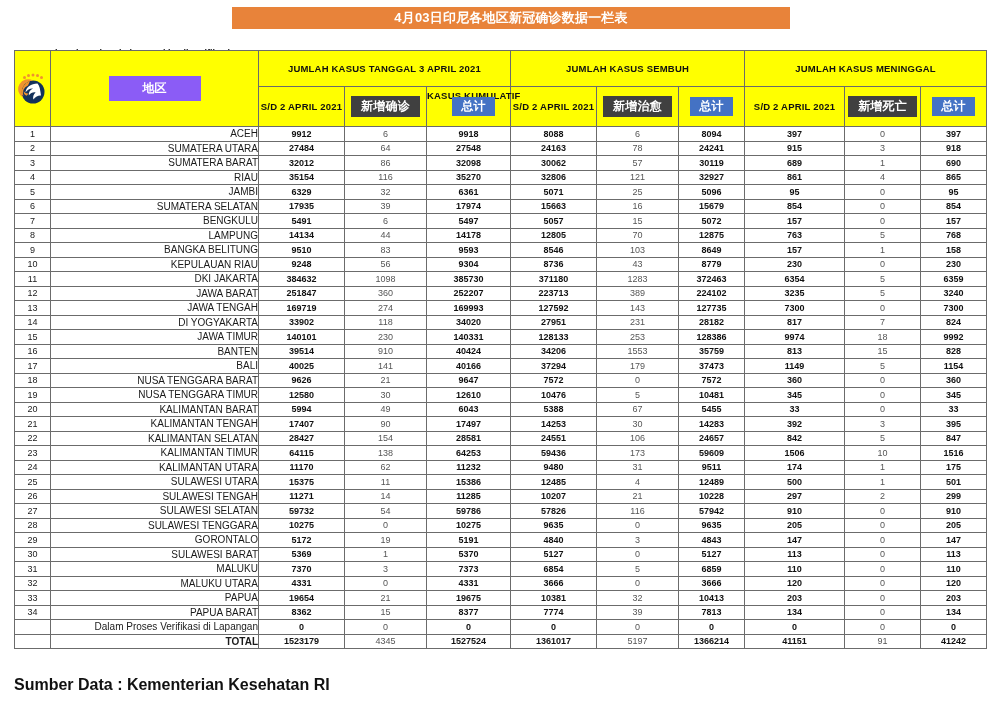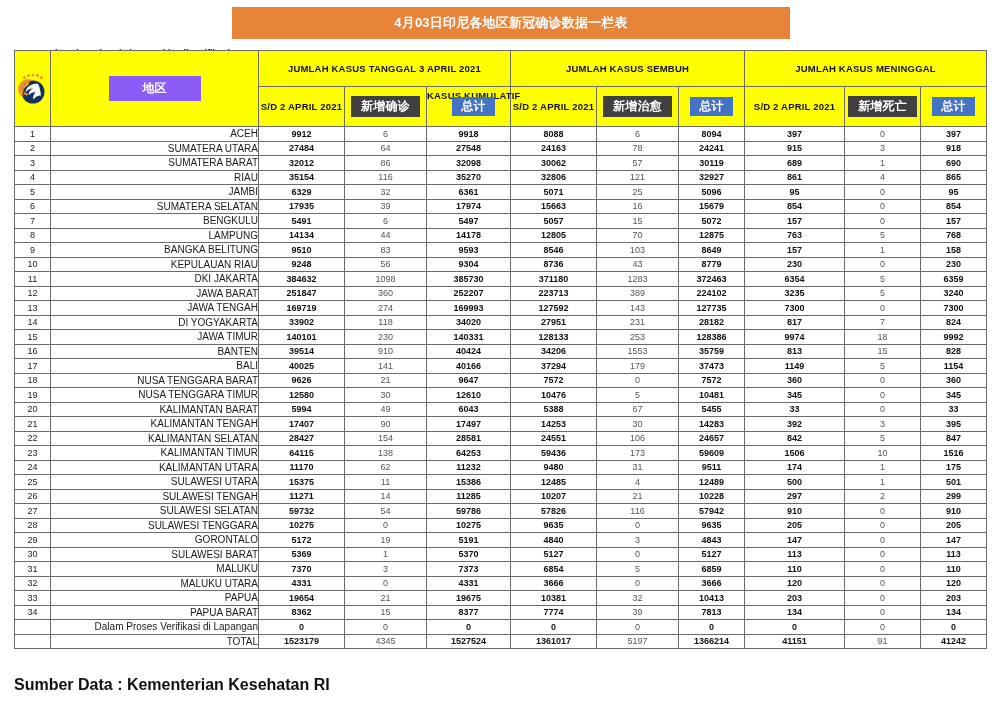--- a/index.html
+++ b/index.html
@@ -18,21 +18,21 @@
     height: 705px;
     background: #ffffff;
   }
 
   
   .title-banner {
     position: absolute;
     left: 232px;
     top: 7px;
     width: 558px;
-    height: 32px;
+    height: 22px;
     background: #e8833a;
     color: #ffffff;
     font-size: 13px;
     font-weight: bold;
     display: flex;
     align-items: center;
     justify-content: center;
     letter-spacing: 0.2px;
   }
 
@@ -171,21 +171,21 @@
     color: #111111;
   }
   .c-num-light {
     text-align: center;
     font-size: 9px;
     font-weight: normal;
     background: #ffffff;
     color: #555555;
   }
   tr.row-total td { font-weight: bold; }
-  tr.row-total .c-name { font-weight: normal; }
+  tr.row-total .c-name { font-weight: bold; }
   tr.row-total .c-num-light { color: #555555; font-weight: normal; }
   tr.row-pending .c-name { font-weight: normal; }
 
   
   .source-text {
     position: absolute;
     left: 14px;
     top: 676px;
     font-size: 16px;
     font-weight: bold;

